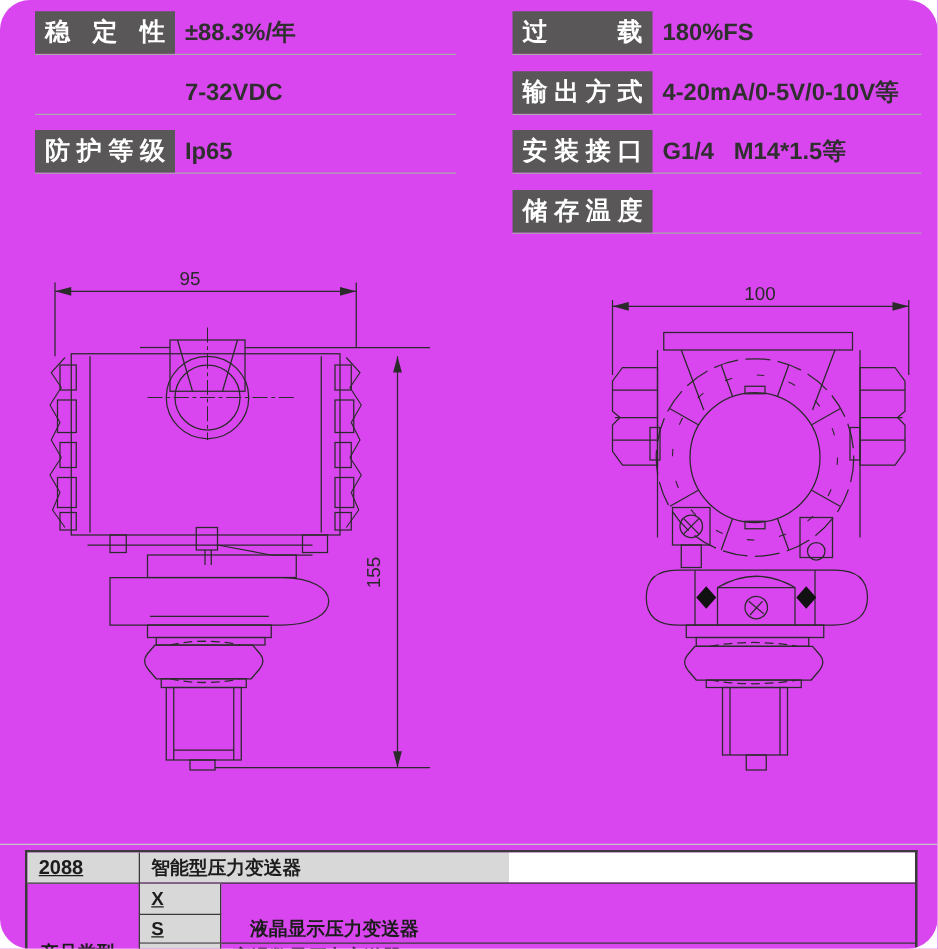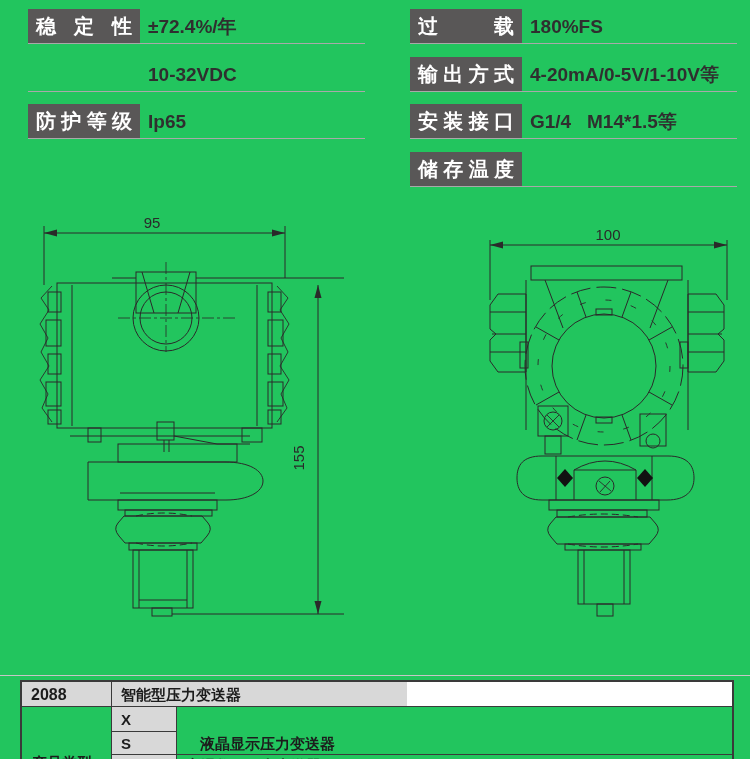--- a/index.html
+++ b/index.html
@@ -2,21 +2,21 @@
 <html><head>
 <meta charset="utf-8">
 <style>
   html,body{margin:0;padding:0;}
   body{
     font-family:"Liberation Sans","DejaVu Sans",sans-serif;
     background:#ffffff;
   }
   .page{
     position:relative;width:750px;height:759px;
-    background:#22c55e;overflow:hidden;
+    background:#d946ef;overflow:hidden;border-radius:24px;
   }
   
   .spec-row{position:absolute;height:34px;border-bottom:1px solid #a9a9a9;}
   .spec-label{
     position:absolute;left:0;top:0;width:112px;height:34px;
     background:#595757;color:#ffffff;
     font-size:20px;font-weight:bold;line-height:34px;
     box-sizing:border-box;padding:0 8px;
     text-align:justify;text-align-last:justify;
   }
@@ -30,47 +30,47 @@
   .drawings text{font-family:"Liberation Sans","DejaVu Sans",sans-serif;}
   
   .table-topline{position:absolute;left:0;top:675px;width:750px;height:1px;background:#c6c6c6;}
   .model-table{
     position:absolute;left:20px;top:680px;width:714px;height:90px;
     border:2px solid #3a3a3a;border-bottom:none;box-sizing:border-box;
     font-size:15px;font-weight:bold;color:#1c1c1c;
   }
   .mt-cell{position:absolute;box-sizing:border-box;line-height:25px;white-space:nowrap;overflow:visible;}
   .gray{background:#d8d8d8;}
-  .br{border-right:1px solid #3a3a3a;}
+  .br{border-right:1px solid #3a3a3a;text-decoration:underline;}
   .bb{border-bottom:1px solid #3a3a3a;}
 </style>
 </head>
 <body>
 
 <div class="page">
 
   <div class="spec-row" style="left:28px;top:9px;width:337px">
     <div class="spec-label">稳 定 性</div>
-    <div class="spec-value">±72.4%/年</div>
+    <div class="spec-value">±88.3%/年</div>
   </div>
   <div class="spec-row" style="left:28px;top:57px;width:337px">
-    <div class="spec-value">10-32VDC</div>
+    <div class="spec-value">7-32VDC</div>
   </div>
   <div class="spec-row" style="left:28px;top:104px;width:337px">
     <div class="spec-label">防护等级</div>
     <div class="spec-value">Ip65</div>
   </div>
 
   <div class="spec-row" style="left:410px;top:9px;width:327px">
     <div class="spec-label">过 载</div>
     <div class="spec-value">180%FS</div>
   </div>
   <div class="spec-row" style="left:410px;top:57px;width:327px">
     <div class="spec-label">输出方式</div>
-    <div class="spec-value">4-20mA/0-5V/1-10V等</div>
+    <div class="spec-value">4-20mA/0-5V/0-10V等</div>
   </div>
   <div class="spec-row" style="left:410px;top:104px;width:327px">
     <div class="spec-label">安装接口</div>
     <div class="spec-value">G1/4   M14*1.5等</div>
   </div>
   <div class="spec-row" style="left:410px;top:152px;width:327px">
     <div class="spec-label">储存温度</div>
   </div>
 
   <svg class="drawings" width="750" height="480" viewBox="0 195 750 480" fill="none" stroke="#2a2a2a" stroke-width="1">

